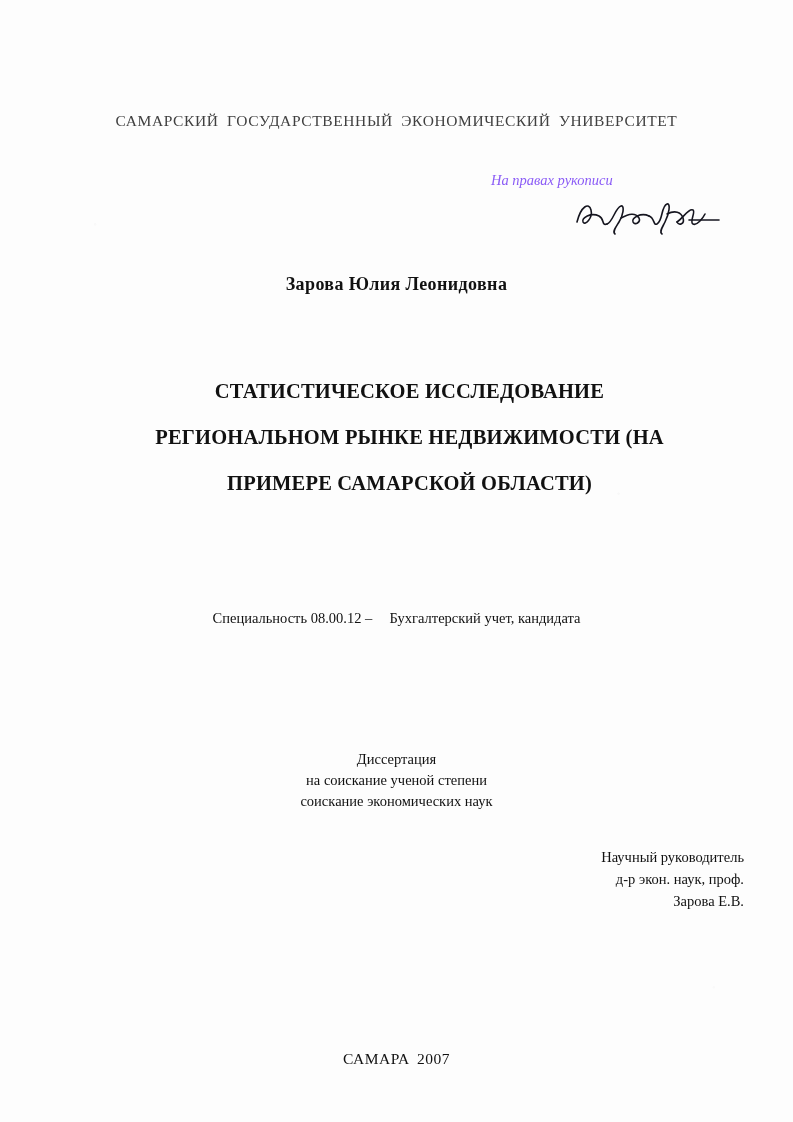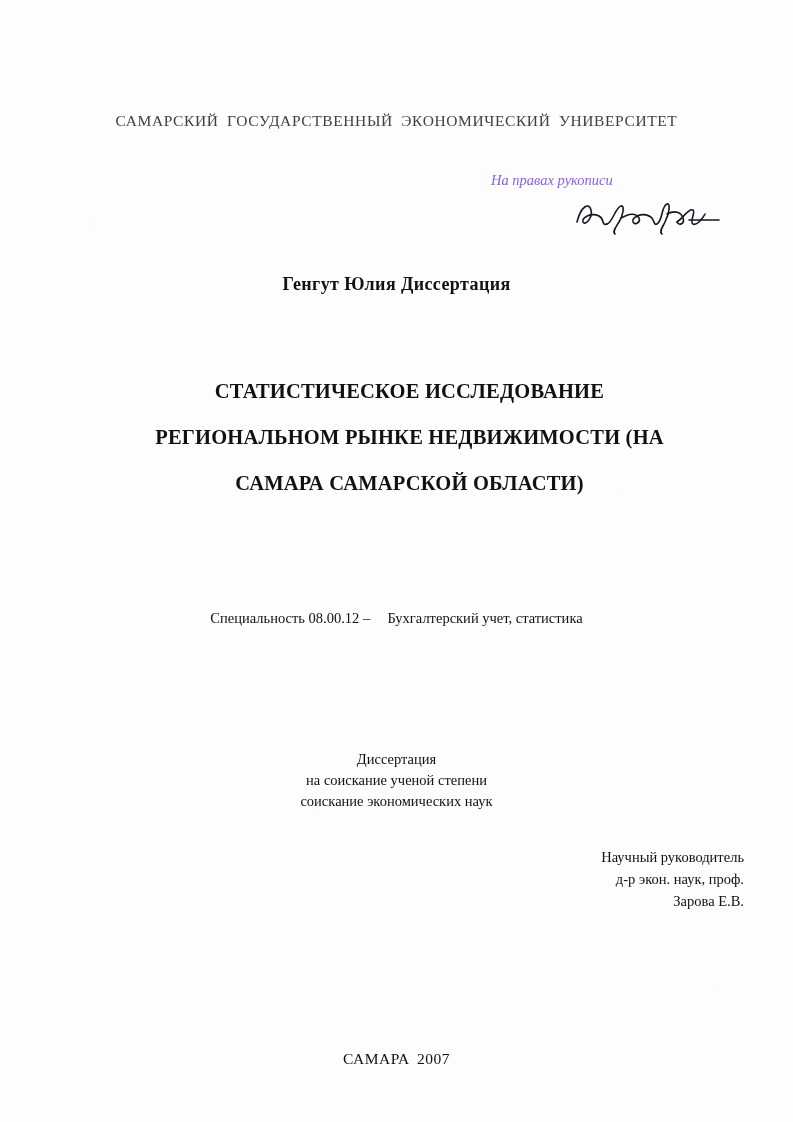--- a/index.html
+++ b/index.html
@@ -147,32 +147,32 @@
         <path d="M38 32 C 44 30, 46 16, 52 14 C 56 13, 54 24, 50 30 C 47 35, 43 40, 46 42"></path>
         <path d="M52 26 C 60 22, 66 20, 70 26 C 72 30, 66 34, 64 30 C 62 26, 72 20, 80 24"></path>
         <path d="M80 24 C 86 26, 84 34, 88 32 C 94 29, 92 14, 98 12 C 102 11, 100 22, 96 30 C 93 36, 90 40, 93 42"></path>
         <path d="M98 22 C 106 18, 112 20, 114 26 C 116 32, 110 34, 108 30"></path>
         <path d="M108 30 C 114 26, 120 16, 124 18 C 127 20, 120 30, 124 32 C 128 34, 134 26, 136 22"></path>
         <path d="M120 28 L 150 28"></path>
       </g>
     </svg>
   </div>
 
-  <div class="author">Генгут Юлия Диссертация</div>
+  <div class="author">Зарова Юлия Леонидовна</div>
 
   <div class="title">
     <span class="line">СТАТИСТИЧЕСКОЕ ИССЛЕДОВАНИЕ</span>
     <span class="line">РЕГИОНАЛЬНОМ РЫНКЕ НЕДВИЖИМОСТИ (НА</span>
-    <span class="line">САМАРА САМАРСКОЙ ОБЛАСТИ)</span>
+    <span class="line">ПРИМЕРЕ САМАРСКОЙ ОБЛАСТИ)</span>
   </div>
 
   <div class="specialty">
     <span>Специальность 08.00.12 –</span>
     <span class="gap"></span>
-    <span>Бухгалтерский учет, статистика</span>
+    <span>Бухгалтерский учет, кандидата</span>
   </div>
 
   <div class="degree">
     <span class="line">Диссертация</span>
     <span class="line">на соискание ученой степени</span>
     <span class="line">соискание экономических наук</span>
   </div>
 
   <div class="supervisor">
     <span class="line">Научный руководитель</span>

